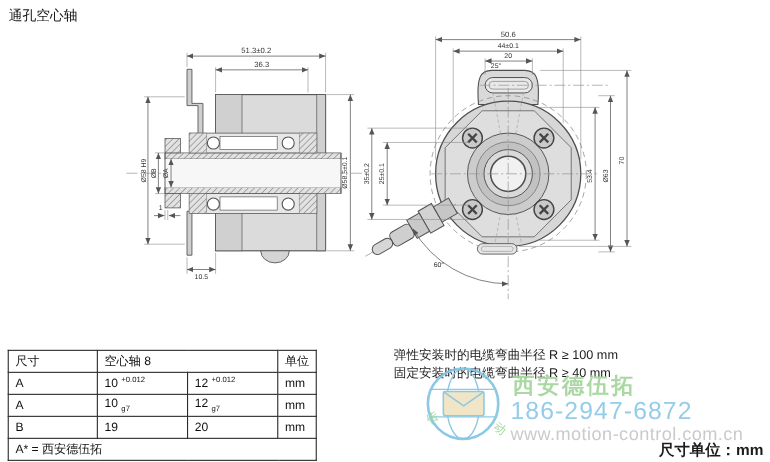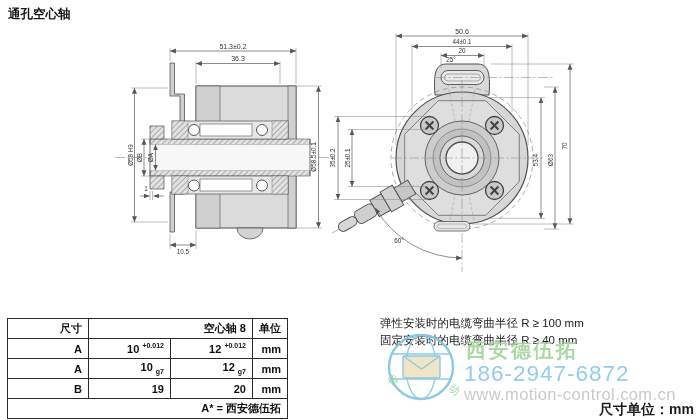--- a/index.html
+++ b/index.html
@@ -1,32 +1,32 @@
 <!DOCTYPE html>
 <html><head>
 <meta charset="utf-8">
 <style>
   html,body{margin:0;padding:0;}
   body{
     width:700px;height:420px;position:relative;background:#ffffff;
     font-family:"Liberation Sans","DejaVu Sans",sans-serif;overflow:hidden;color:#111;
   }
   .page-title{
-    position:absolute;left:8px;top:6px;font-size:12.5px;font-weight:bold;color:#151515;z-index:5;
+    position:absolute;left:8px;top:6px;font-size:12.5px;font-weight:normal;color:#151515;z-index:5;
   }
   .notes{
-    position:absolute;left:380px;top:315px;font-size:11.5px;line-height:16.5px;color:#1c1c1c;z-index:1;
+    position:absolute;left:358px;top:315px;font-size:11.5px;line-height:16.5px;color:#1c1c1c;z-index:1;
   }
   svg.drawing{position:absolute;left:0;top:0;z-index:2;}
   table.dims{
     position:absolute;left:7px;top:318px;border-collapse:collapse;
     font-size:11px;color:#111;background:#fff;z-index:4;table-layout:fixed;
   }
   table.dims th,table.dims td{
-    border:1.3px solid #2b2b2b;padding:1px 6px;text-align:right;font-weight:bold;height:17px;
+    border:1.3px solid #2b2b2b;padding:1px 6px;text-align:left;font-weight:normal;height:17px;
     white-space:nowrap;overflow:hidden;
   }
   table.dims sup{font-size:7px;vertical-align:super;letter-spacing:0;}
   table.dims sub{font-size:7px;vertical-align:sub;}
   .unit-note{
     position:absolute;right:6px;top:401px;font-size:14px;font-weight:bold;color:#1c1c1c;z-index:5;
   }
   .dimline{stroke:#5c5c5c;stroke-width:0.7;fill:none;marker-start:url(#arr);marker-end:url(#arr);}
   .extline{stroke:#8a8a8a;stroke-width:0.55;fill:none;}
   .dimtext{fill:#333;font-size:7px;text-anchor:middle;font-family:"Liberation Sans","DejaVu Sans",sans-serif;}

